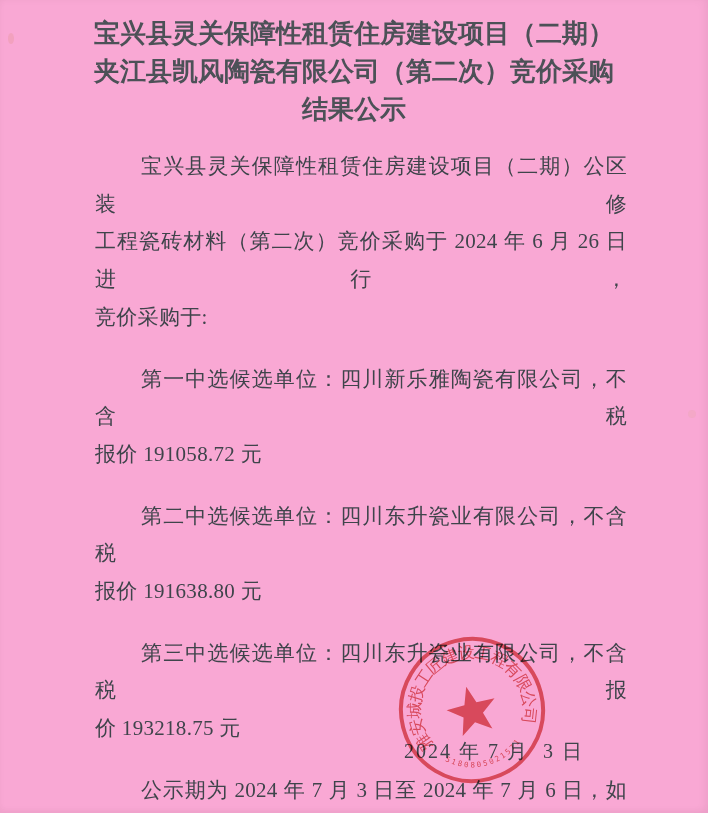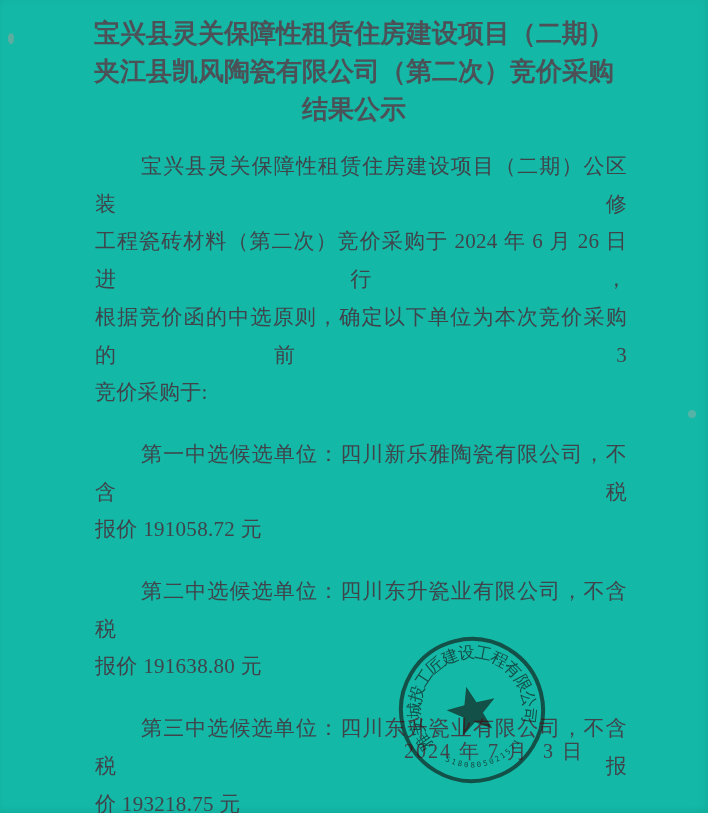--- a/index.html
+++ b/index.html
@@ -1,19 +1,19 @@
 <!DOCTYPE html>
 <html lang="zh"><head>
 <meta charset="utf-8">
 <style>
   html,body { margin:0; padding:0; background:#ffffff; }
   .page {
     position:relative;
     width:708px; height:813px;
-    background:#14b8a6;
+    background:#f9a8d4;
     overflow:hidden;
     box-shadow: inset -4px 0 8px rgba(0,0,0,0.035), inset 0 -3px 6px rgba(0,0,0,0.03);
     font-family:"Liberation Serif","DejaVu Serif",serif;
   }
   .title {
     position:absolute; top:14px; left:0; width:708px;
     text-align:center;
     font-family:"Liberation Sans","DejaVu Sans",sans-serif;
     font-weight:bold;
     font-size:26px; line-height:38px;
@@ -66,21 +66,20 @@
 
   <h1 class="title">
     <div>宝兴县灵关保障性租赁住房建设项目（二期）</div>
     <div>夹江县凯风陶瓷有限公司（第二次）竞价采购</div>
     <div>结果公示</div>
   </h1>
 
   <div class="doc-body">
     <div class="line indent full">宝兴县灵关保障性租赁住房建设项目（二期）公区装修</div>
     <div class="line full">工程瓷砖材料（第二次）竞价采购于 2024 年 6 月 26 日进行，</div>
-    <div class="line full">根据竞价函的中选原则，确定以下单位为本次竞价采购的前 3</div>
     <div class="line">竞价采购于:</div>
     <div class="line indent full">第一中选候选单位：四川新乐雅陶瓷有限公司，不含税</div>
     <div class="line">报价 191058.72 元</div>
     <div class="line indent full">第二中选候选单位：四川东升瓷业有限公司，不含税</div>
     <div class="line">报价 191638.80 元</div>
     <div class="line indent full">第三中选候选单位：四川东升瓷业有限公司，不含税报</div>
     <div class="line">价 193218.75 元</div>
     <div class="line indent full">公示期为 2024 年 7 月 3 日至 2024 年 7 月 6 日，如对公</div>
 
   </div>

